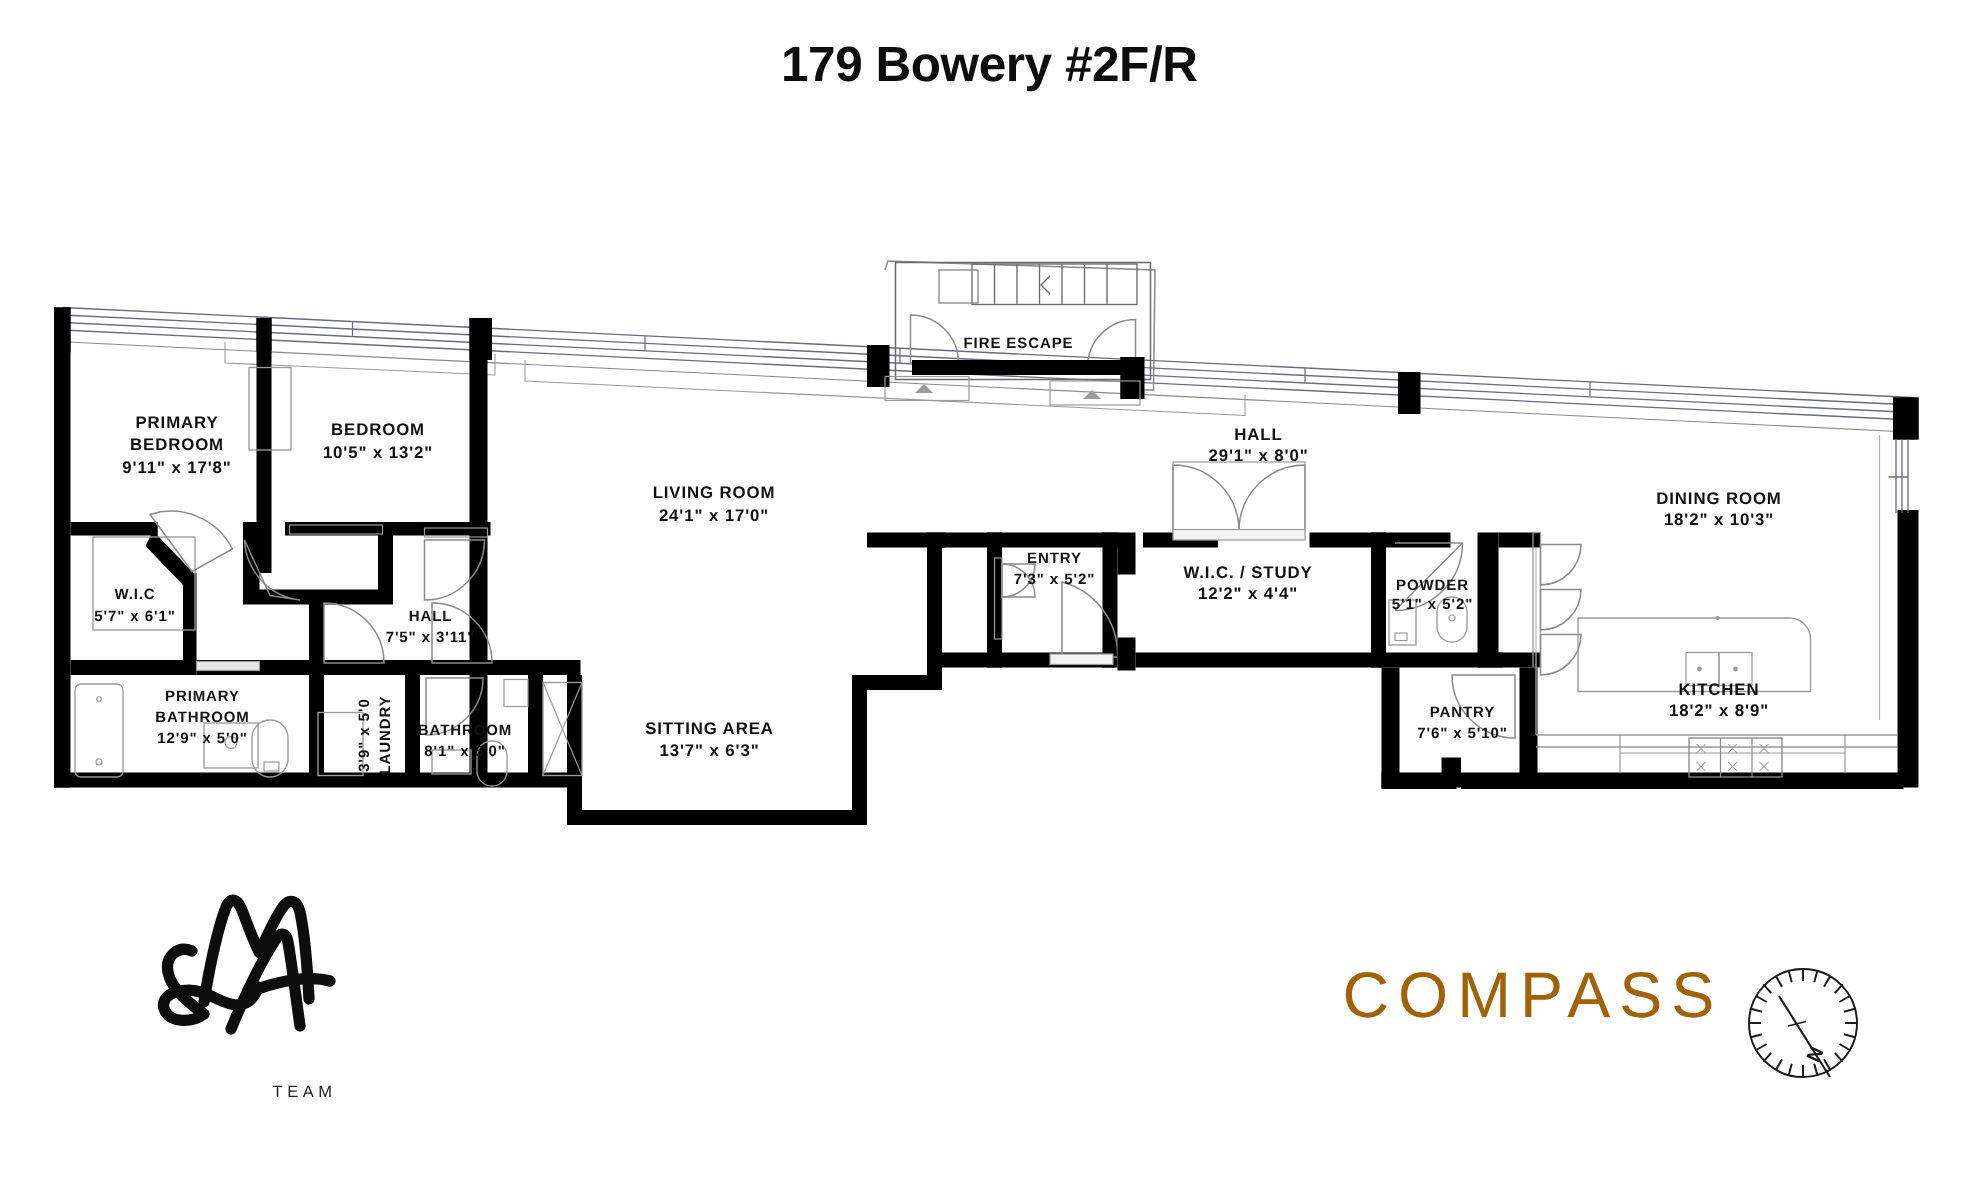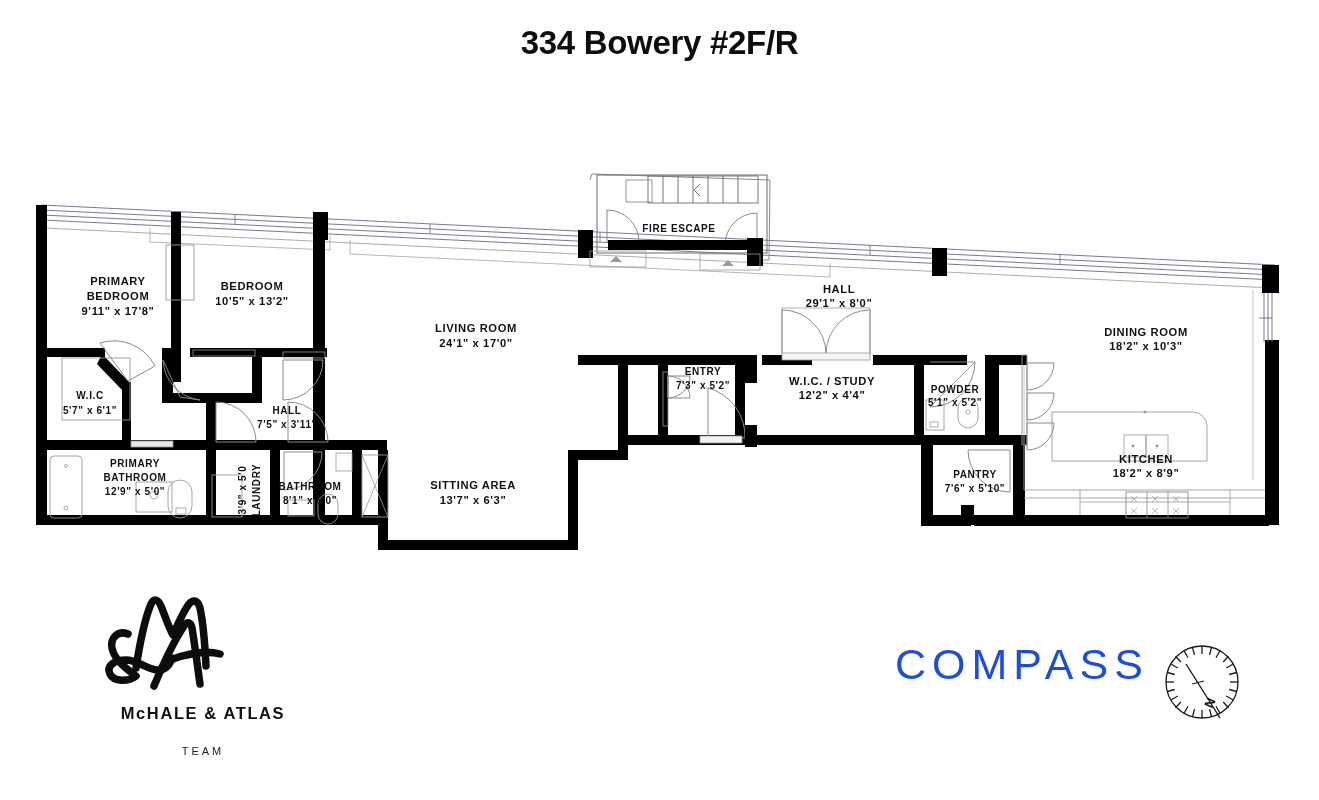--- a/index.html
+++ b/index.html
@@ -78,37 +78,37 @@
     letter-spacing: 3px;
     color: #222;
   }
   #compass-brand {
     position: absolute;
     left: 895px;
     top: 60px;
     font-size: 43px;
     font-weight: 500;
     letter-spacing: 6px;
-    color: #1d4ed8;
+    color: #a16207;
     display: flex;
     align-items: center;
   }
   #compass-brand .letters { display:inline-block; }
   #compass-rose {
     position: absolute;
     left: 1152px;
     top: 632px;
   }
 </style>
 </head>
 <body>
 
 <div id="page">
 
-  <div id="plan-title">334 Bowery #2F/R</div>
+  <div id="plan-title">179 Bowery #2F/R</div>
 
   <svg id="floorplan-svg" width="1319" height="420" viewBox="0 0 1319 420">
 
     <g>
 
       <g fill="none" stroke="#6a6a80" stroke-width="0.9">
         <path d="M42 55 L1275 115"></path>
         <path d="M42 60 L1275 120"></path>
         <path d="M42 65 L1275 125"></path>
         <path d="M42 70 L1275 130"></path>
@@ -447,21 +447,20 @@
         <g fill="none" stroke="#0d0d0d" stroke-width="7.5" stroke-linecap="round" stroke-linejoin="round">
 
           <path d="M48 78 C52 52 58 26 63 14 C66 8 70 9 73 16 C77 26 81 38 85 45 C89 36 95 22 101 14 C105 9 110 10 112 18 C115 32 117 56 118 76"></path>
 
           <path d="M40 44 C30 40 22 48 24 58 C26 70 40 80 48 86 C40 92 26 92 22 84 C18 76 26 70 38 70 C50 70 60 80 70 80 C78 80 82 74 84 68"></path>
 
           <path d="M66 96 C76 72 88 48 96 36 C99 31 103 32 104 38 C107 56 110 80 112 94"></path>
           <path d="M82 70 C98 64 118 60 132 64"></path>
         </g>
       </svg>
-      <div id="agent-name">McHALE &amp; ATLAS</div>
       <div id="agent-sub">TEAM</div>
     </div>
 
     <div id="compass-brand">
       <span class="letters">COMPASS</span>
     </div>
 
   </div>
 
   <svg id="compass-rose" width="100" height="100" viewBox="0 0 100 100">

